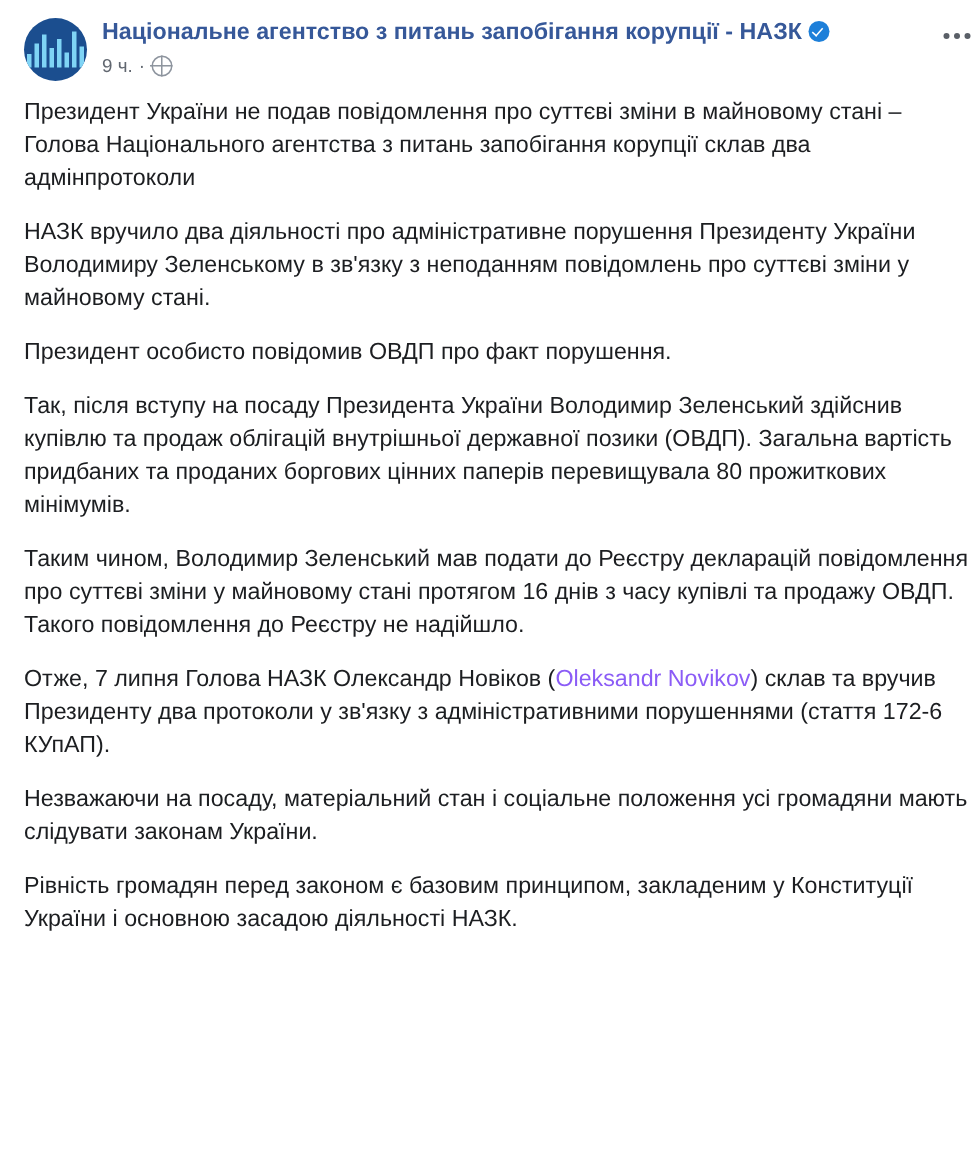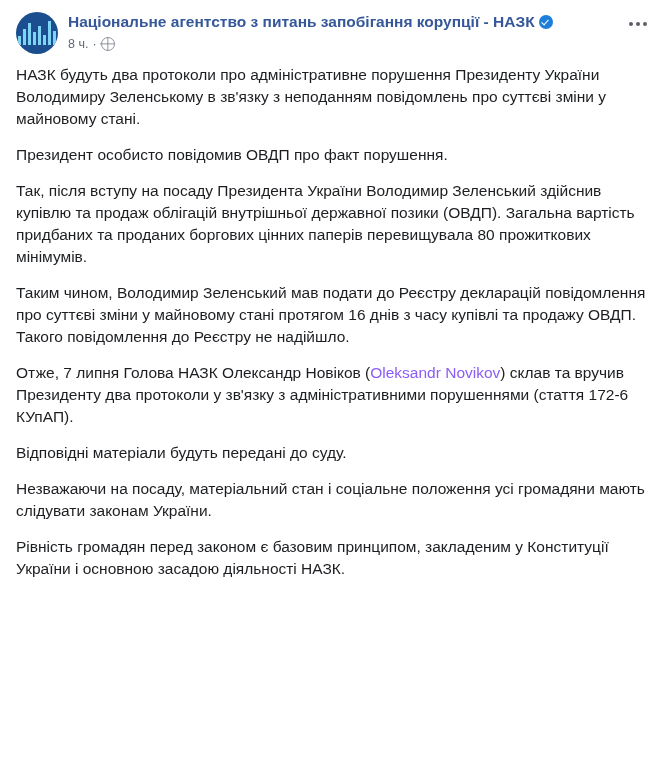--- a/index.html
+++ b/index.html
@@ -174,37 +174,37 @@
         <i style="height:19px"></i>
         <i style="height:10px"></i>
         <i style="height:24px"></i>
         <i style="height:14px"></i>
       </div>
     </div>
 
     <div class="header-text">
       <span class="page-name">Національне агентство з питань запобігання корупції - НАЗК</span><span class="verified"></span>
       <div class="meta">
-        <span>8 ч.</span>
+        <span>9 ч.</span>
         <span class="sep">·</span>
         <span class="globe"></span>
       </div>
     </div>
 
     <div class="more-btn">
       <i></i>
         <i></i>
         <i></i>
     </div>
   </div>
 
   <div class="post-body">
-    <p>НАЗК будуть два протоколи про адміністративне порушення Президенту України Володимиру Зеленському в зв'язку з неподанням повідомлень про суттєві зміни у майновому стані.</p>
+    <p>Президент України не подав повідомлення про суттєві зміни в майновому стані – Голова Національного агентства з питань запобігання корупції склав два адмінпротоколи</p>
+    <p>НАЗК вручило два діяльності про адміністративне порушення Президенту України Володимиру Зеленському в зв'язку з неподанням повідомлень про суттєві зміни у майновому стані.</p>
     <p>Президент особисто повідомив ОВДП про факт порушення.</p>
     <p>Так, після вступу на посаду Президента України Володимир Зеленський здійснив купівлю та продаж облігацій внутрішньої державної позики (ОВДП). Загальна вартість придбаних та проданих боргових цінних паперів перевищувала 80 прожиткових мінімумів.</p>
     <p>Таким чином, Володимир Зеленський мав подати до Реєстру декларацій повідомлення про суттєві зміни у майновому стані протягом 16 днів з часу купівлі та продажу ОВДП. Такого повідомлення до Реєстру не надійшло.</p>
     <p><span>Отже, 7 липня Голова НАЗК Олександр Новіков (</span><span class="mention">Oleksandr Novikov</span><span>) склав та вручив Президенту два протоколи у зв'язку з адміністративними порушеннями (стаття 172-6 КУпАП).</span></p>
-    <p>Відповідні матеріали будуть передані до суду.</p>
     <p>Незважаючи на посаду, матеріальний стан і соціальне положення усі громадяни мають слідувати законам України.</p>
     <p>Рівність громадян перед законом є базовим принципом, закладеним у Конституції України і основною засадою діяльності НАЗК.</p>
   </div>
 
 </div>
 
 </body></html>

